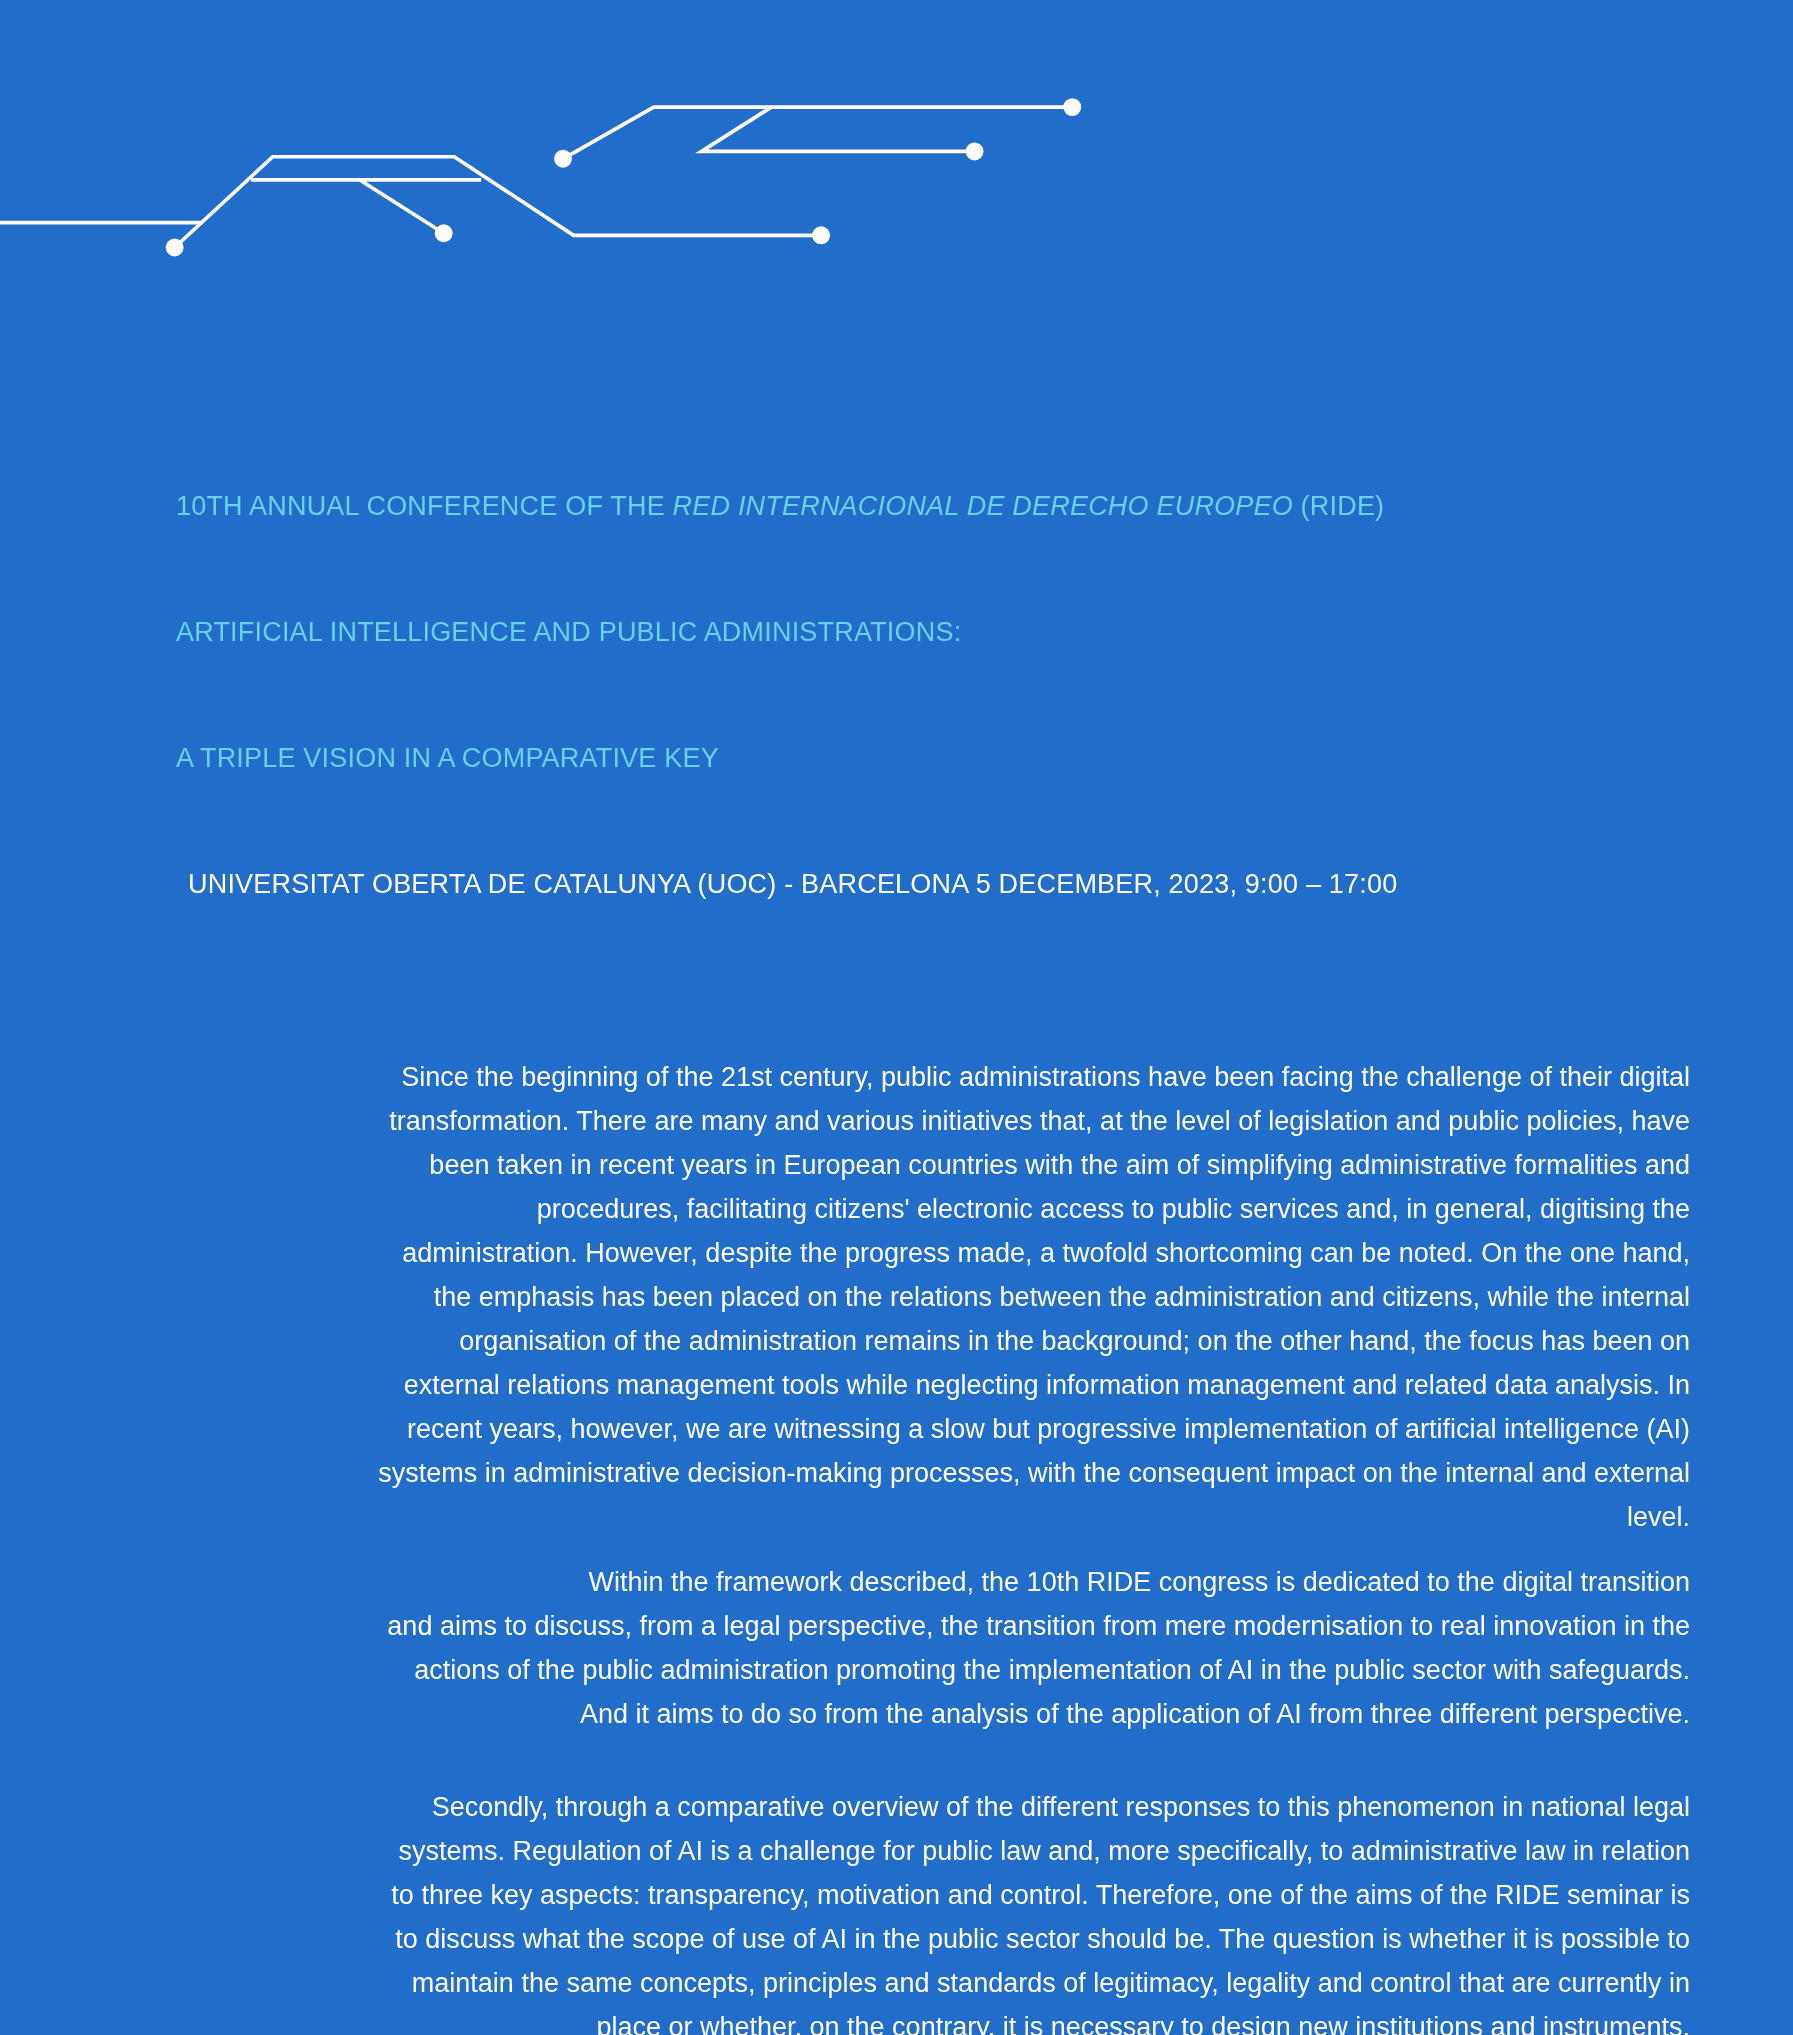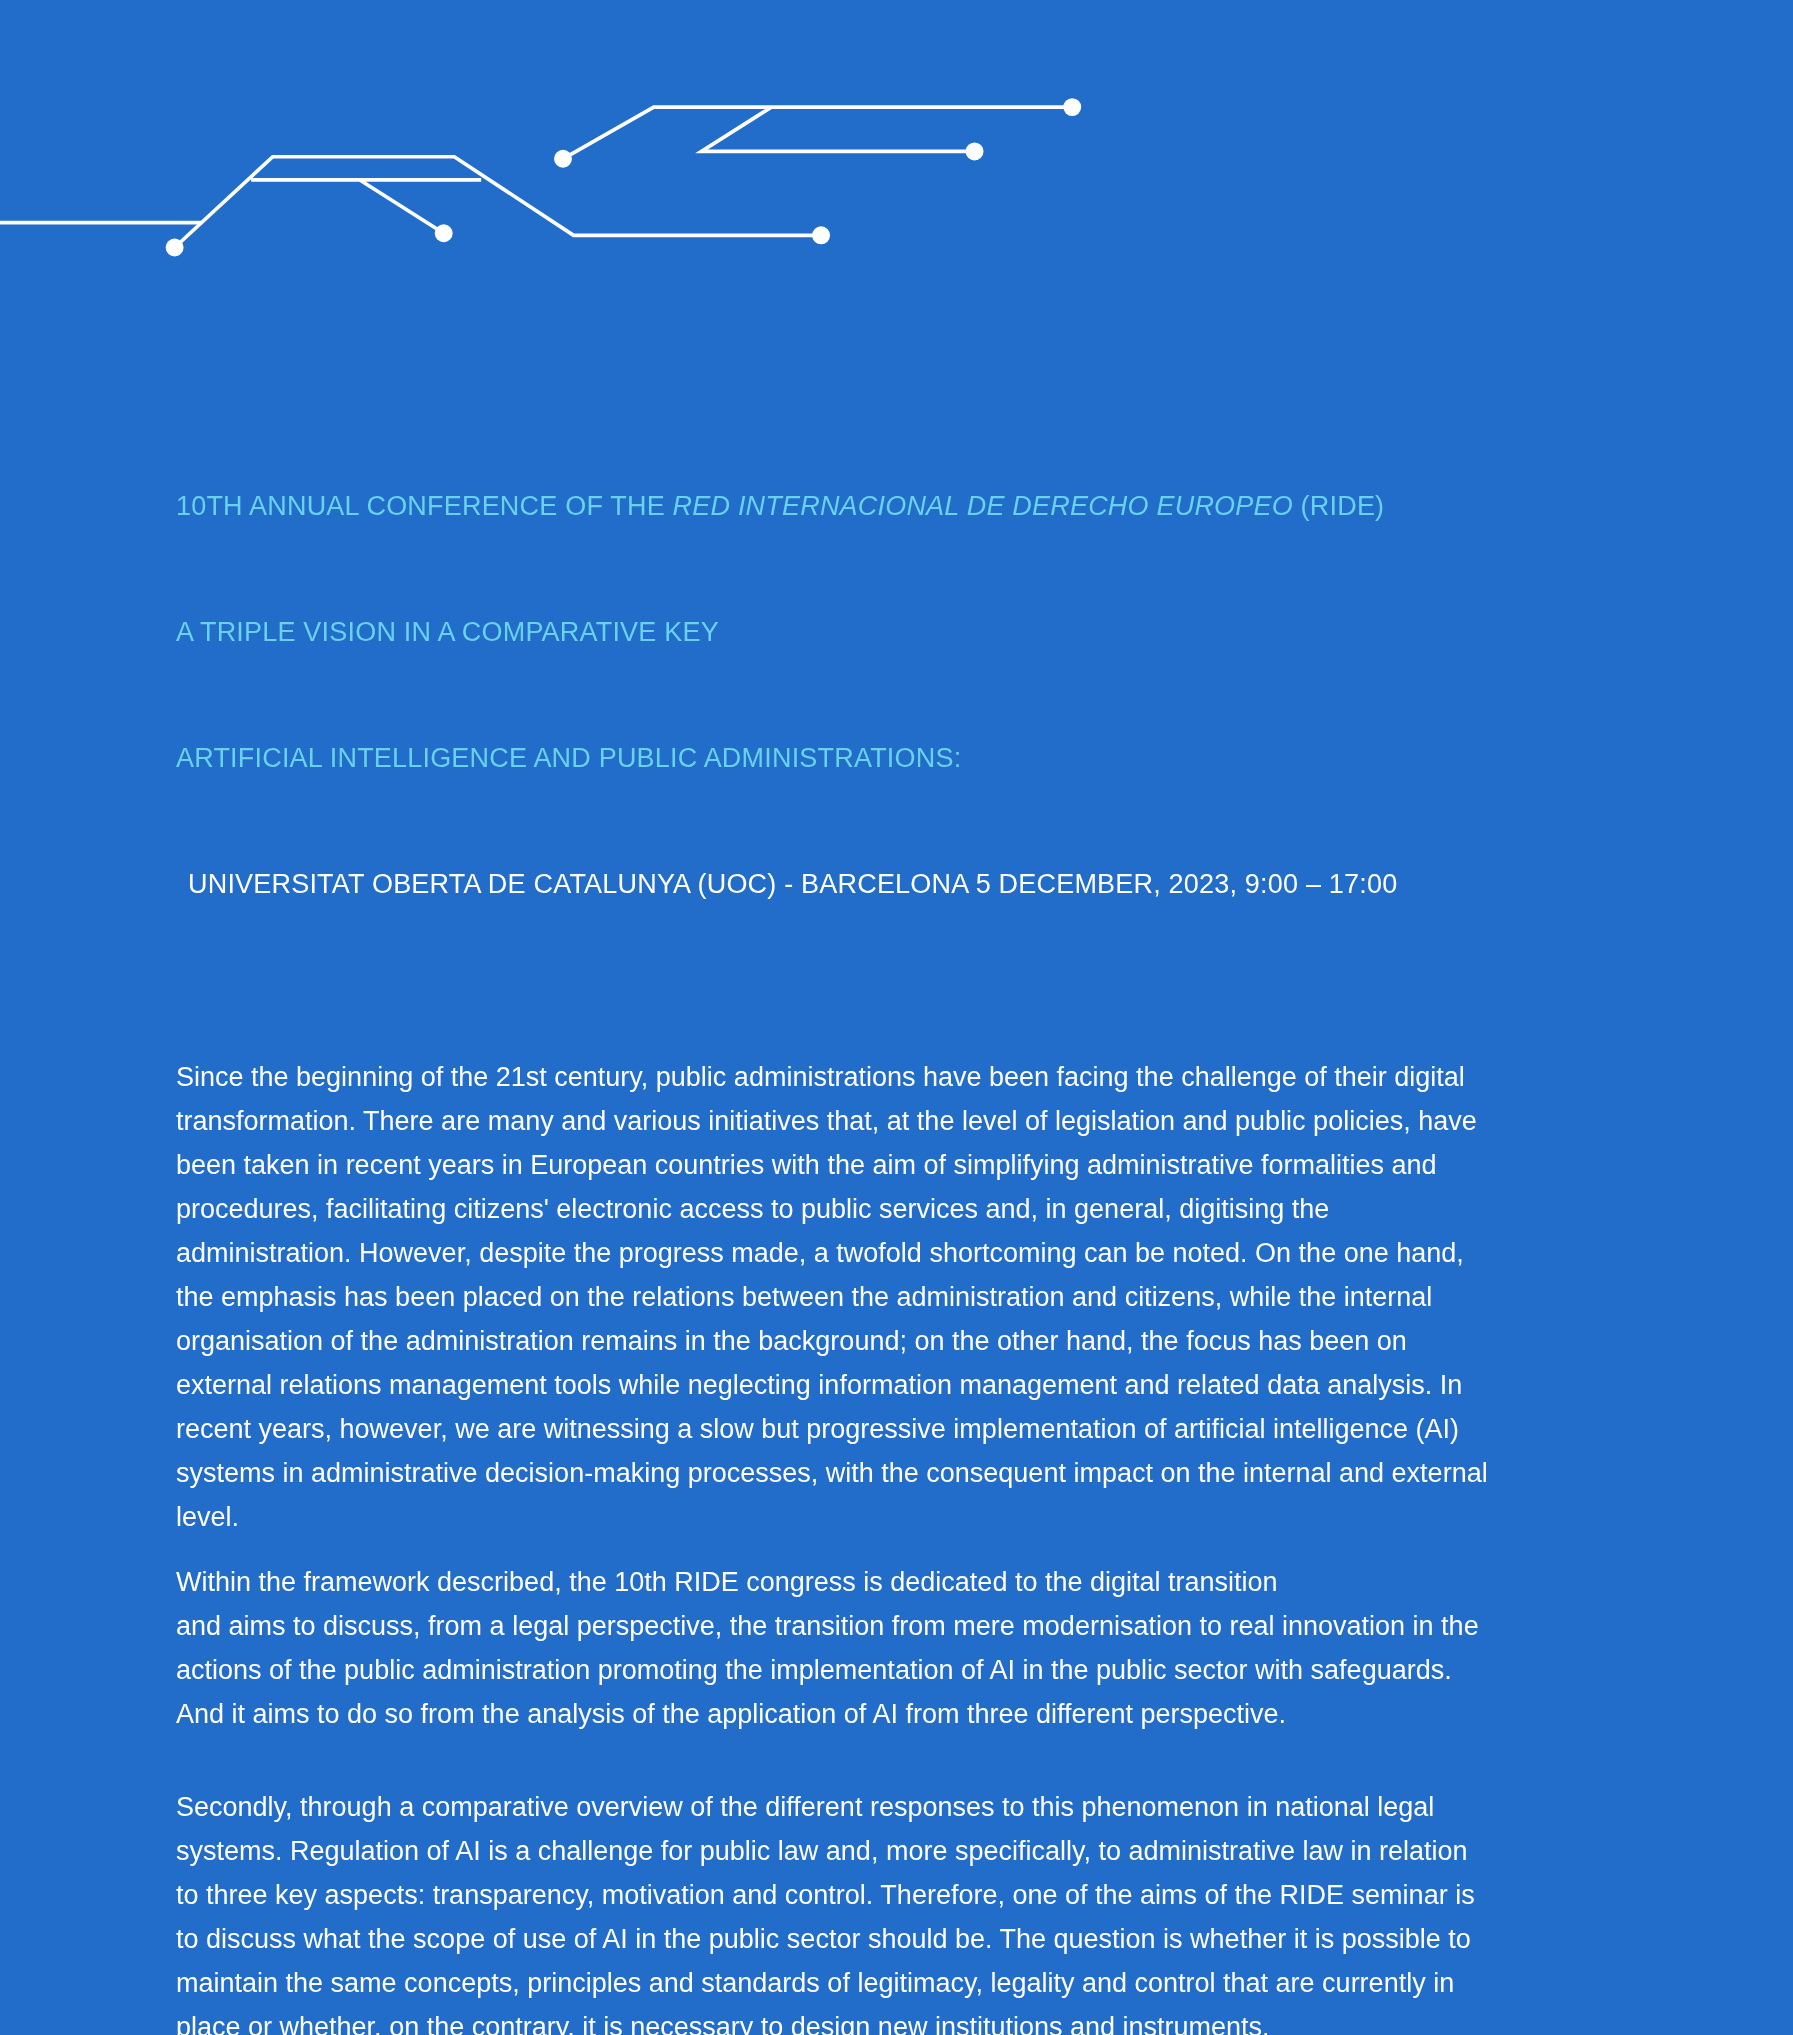--- a/index.html
+++ b/index.html
@@ -33,25 +33,26 @@
     font-size: 27px;
     line-height: 42px;
     letter-spacing: 0.2px;
     color: #69D2EB;
     white-space: pre;
   }
   .heading .hline { white-space: pre; }
   .heading .hline em { font-style: italic; }
   .heading .hline.white { color: #FFFFFF; margin-left: 12px; }
   .para {
-    margin: 0;
+    margin: 12px;
     font-size: 27px;
     line-height: 44px;
     color: #FFFFFF;
     white-space: pre;
+    text-align: right;
   }
   .p1 { margin-top: 66px; }
   .p2 { margin-top: 21px; }
   .p3 { margin-top: 19.5px; }
   .p4 { margin-top: 49px; }
 </style>
 </head>
 <body>
 
 <svg class="decor" viewBox="0 0 4407 700" xmlns="http://www.w3.org/2000/svg" aria-hidden="true">
@@ -70,22 +71,22 @@
     <circle cx="2394" cy="372" r="22"></circle>
     <circle cx="2634" cy="263" r="22"></circle>
     <circle cx="2017" cy="578" r="22"></circle>
   </g>
 </svg>
 
 <div class="content">
 
   <div class="heading">
     <div class="hline"><span>10TH ANNUAL CONFERENCE OF THE </span><em>RED INTERNACIONAL DE DERECHO EUROPEO</em><span> (RIDE)</span></div>
+    <div class="hline">ARTIFICIAL INTELLIGENCE AND PUBLIC ADMINISTRATIONS:</div>
     <div class="hline">A TRIPLE VISION IN A COMPARATIVE KEY</div>
-    <div class="hline">ARTIFICIAL INTELLIGENCE AND PUBLIC ADMINISTRATIONS:</div>
     <div class="hline white">UNIVERSITAT OBERTA DE CATALUNYA (UOC) - BARCELONA 5 DECEMBER, 2023, 9:00 – 17:00</div>
   </div>
 
   <p class="para p1">Since the beginning of the 21st century, public administrations have been facing the challenge of their digital
 transformation. There are many and various initiatives that, at the level of legislation and public policies, have
 been taken in recent years in European countries with the aim of simplifying administrative formalities and
 procedures, facilitating citizens' electronic access to public services and, in general, digitising the
 administration. However, despite the progress made, a twofold shortcoming can be noted. On the one hand,
 the emphasis has been placed on the relations between the administration and citizens, while the internal
 organisation of the administration remains in the background; on the other hand, the focus has been on

